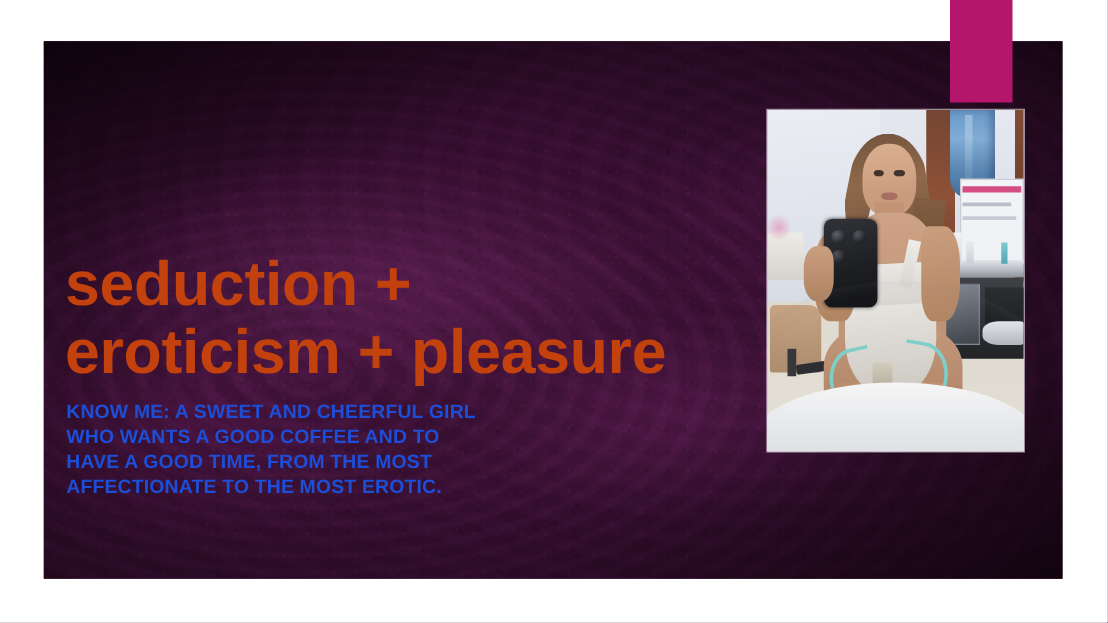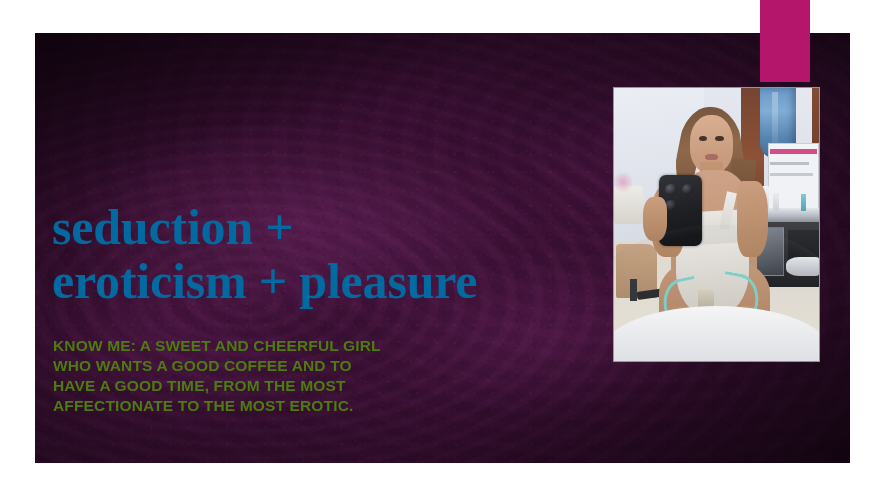--- a/index.html
+++ b/index.html
@@ -98,31 +98,31 @@
   
   .text-block {
     position: absolute;
     left: 52px;
     top: 200px;
     width: 520px;
     z-index: 4;
   }
   .slide-title {
     margin: 0;
-    color: #0369a1;
-    font-family: Liberation Serif, serif;
+    color: #c2410c;
+    font-family: Liberation Sans, sans-serif;
     font-weight: 700;
     font-size: 50px;
     line-height: 54px;
     letter-spacing: -0.2px;
     white-space: pre-line;
   }
   .slide-body {
-    margin: 28px 0 0 1px;
-    color: #4d7c0f;
+    margin: 12px 0 0 1px;
+    color: #1d4ed8;
     font-family: "Liberation Sans", sans-serif;
     font-weight: 700;
     font-size: 15.5px;
     line-height: 20px;
     letter-spacing: 0.15px;
     white-space: pre-line;
   }
 
   
   .photo-frame {

